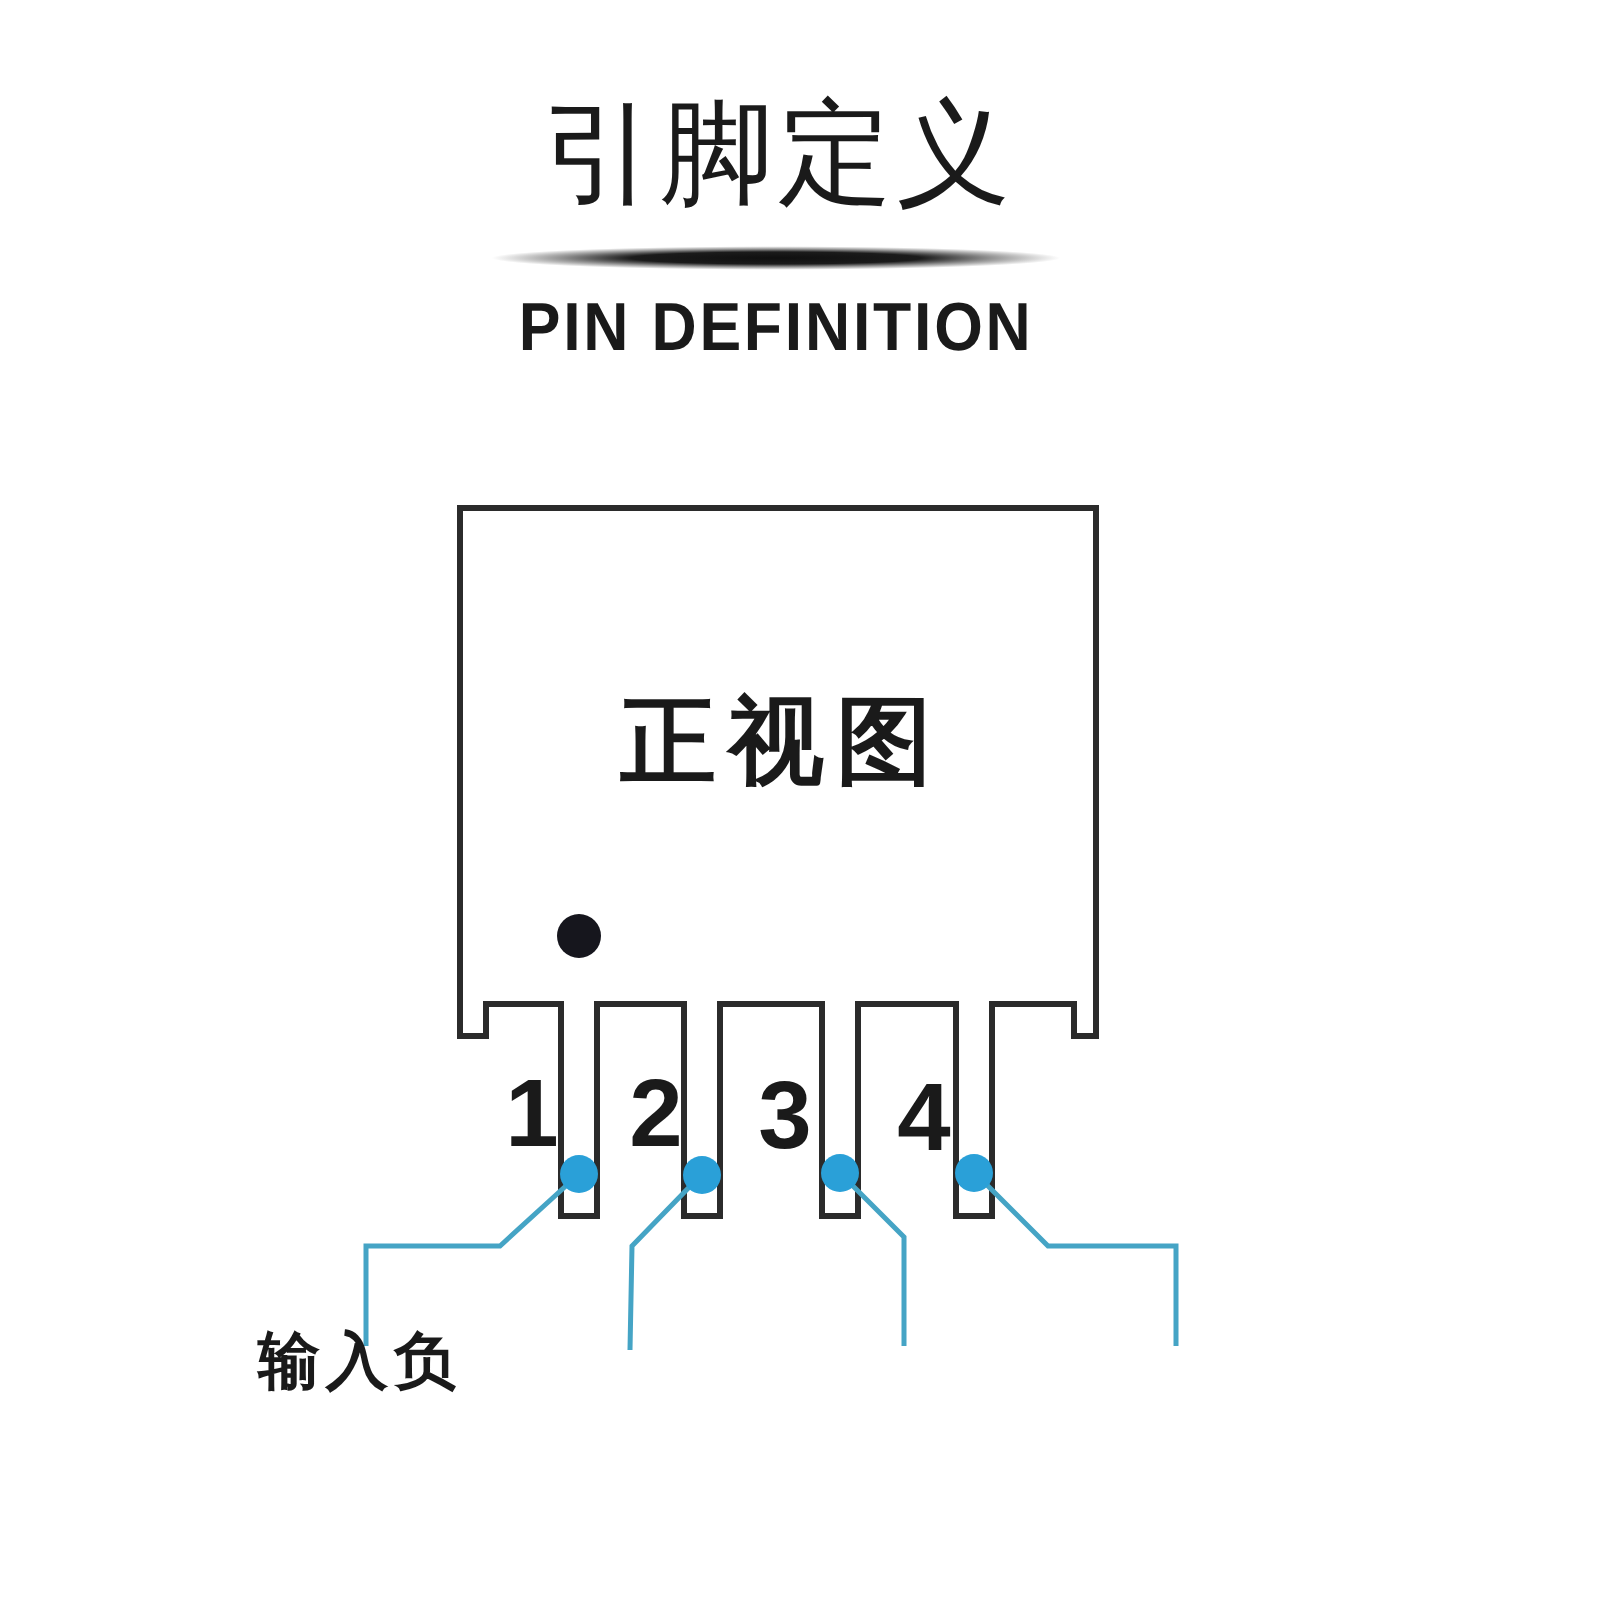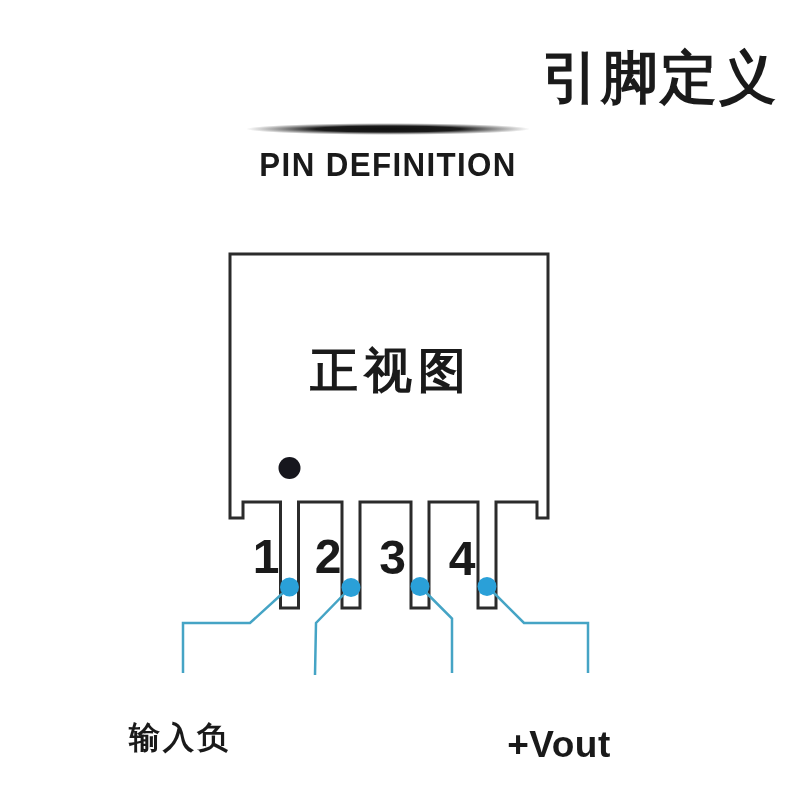--- a/index.html
+++ b/index.html
@@ -4,22 +4,22 @@
 <style>
   html,body{margin:0;padding:0;}
   body{
     width:800px;height:800px;background:#ffffff;position:relative;overflow:hidden;
     font-family:"Liberation Sans","DejaVu Sans",sans-serif;
     -webkit-font-smoothing:antialiased;
   }
   .abs{position:absolute;}
   
   .title-zh{
-    left:0;top:46px;width:778px;text-align:right;
-    font-size:57px;line-height:62px;font-weight:bold;letter-spacing:2px;
+    left:0;top:46px;width:778px;text-align:center;
+    font-size:57px;line-height:62px;font-weight:normal;letter-spacing:2px;
     color:var(--ink,#1a1a1a);
   }
   .divider{
     left:243px;top:123px;width:290px;height:12px;
     background:radial-gradient(ellipse 50% 50% at center,
       rgba(15,15,15,1) 0%, rgba(15,15,15,0.95) 50%,
       rgba(15,15,15,0.45) 74%, rgba(15,15,15,0) 98%);
   }
   .title-en{
     left:0;top:147px;width:776px;text-align:center;
@@ -30,21 +30,21 @@
   
   svg.diagram{left:0;top:0;width:800px;height:800px;}
   .outline-path{fill:#ffffff;stroke:var(--outline,#2b2b2b);stroke-width:3;stroke-linejoin:miter;}
   .leader{fill:none;stroke:var(--leader-line,#45a4c5);stroke-width:2.5;stroke-linejoin:miter;stroke-linecap:butt;}
   .pin-dot{fill:var(--pin-dot,#2aa0d8);}
   .marker-dot{fill:var(--marker-dot,#16161d);}
   .svg-label{font-family:"Liberation Sans","DejaVu Sans",sans-serif;font-weight:bold;fill:var(--ink,#1a1a1a);}
   .view-label{font-size:48px;letter-spacing:6px;}
   .pin-num{font-size:48px;}
   
-  .pin-label{top:721px;transform:translateX(-50%);text-align:left;white-space:nowrap;color:var(--ink,#1a1a1a);}
+  .pin-label{top:664px;transform:translateX(-50%);text-align:left;white-space:nowrap;color:var(--ink,#1a1a1a);font-family:Liberation Serif, serif;}
   .pin-label .zh{font-size:31px;line-height:34px;font-weight:bold;letter-spacing:3px;}
   .pin-label .en{font-size:37px;line-height:32px;font-weight:bold;margin-top:8px;letter-spacing:0.5px;}
   .c1{left:180px;} .c2{left:308px;} .c3{left:432px;} .c4{left:559px;}
 </style>
 </head>
 <body>
 
 <div class="abs title-zh">引脚定义</div>
 <div class="abs divider"></div>
 <div class="abs title-en">PIN DEFINITION</div>
@@ -74,14 +74,13 @@
 </svg>
 
 <div class="abs pin-label c1">
   <div class="zh">输入负</div>
 </div>
 <div class="abs pin-label c2">
 </div>
 <div class="abs pin-label c3">
 </div>
 <div class="abs pin-label c4">
-  <div class="en">+Vout</div>
 </div>
 
 </body></html>

